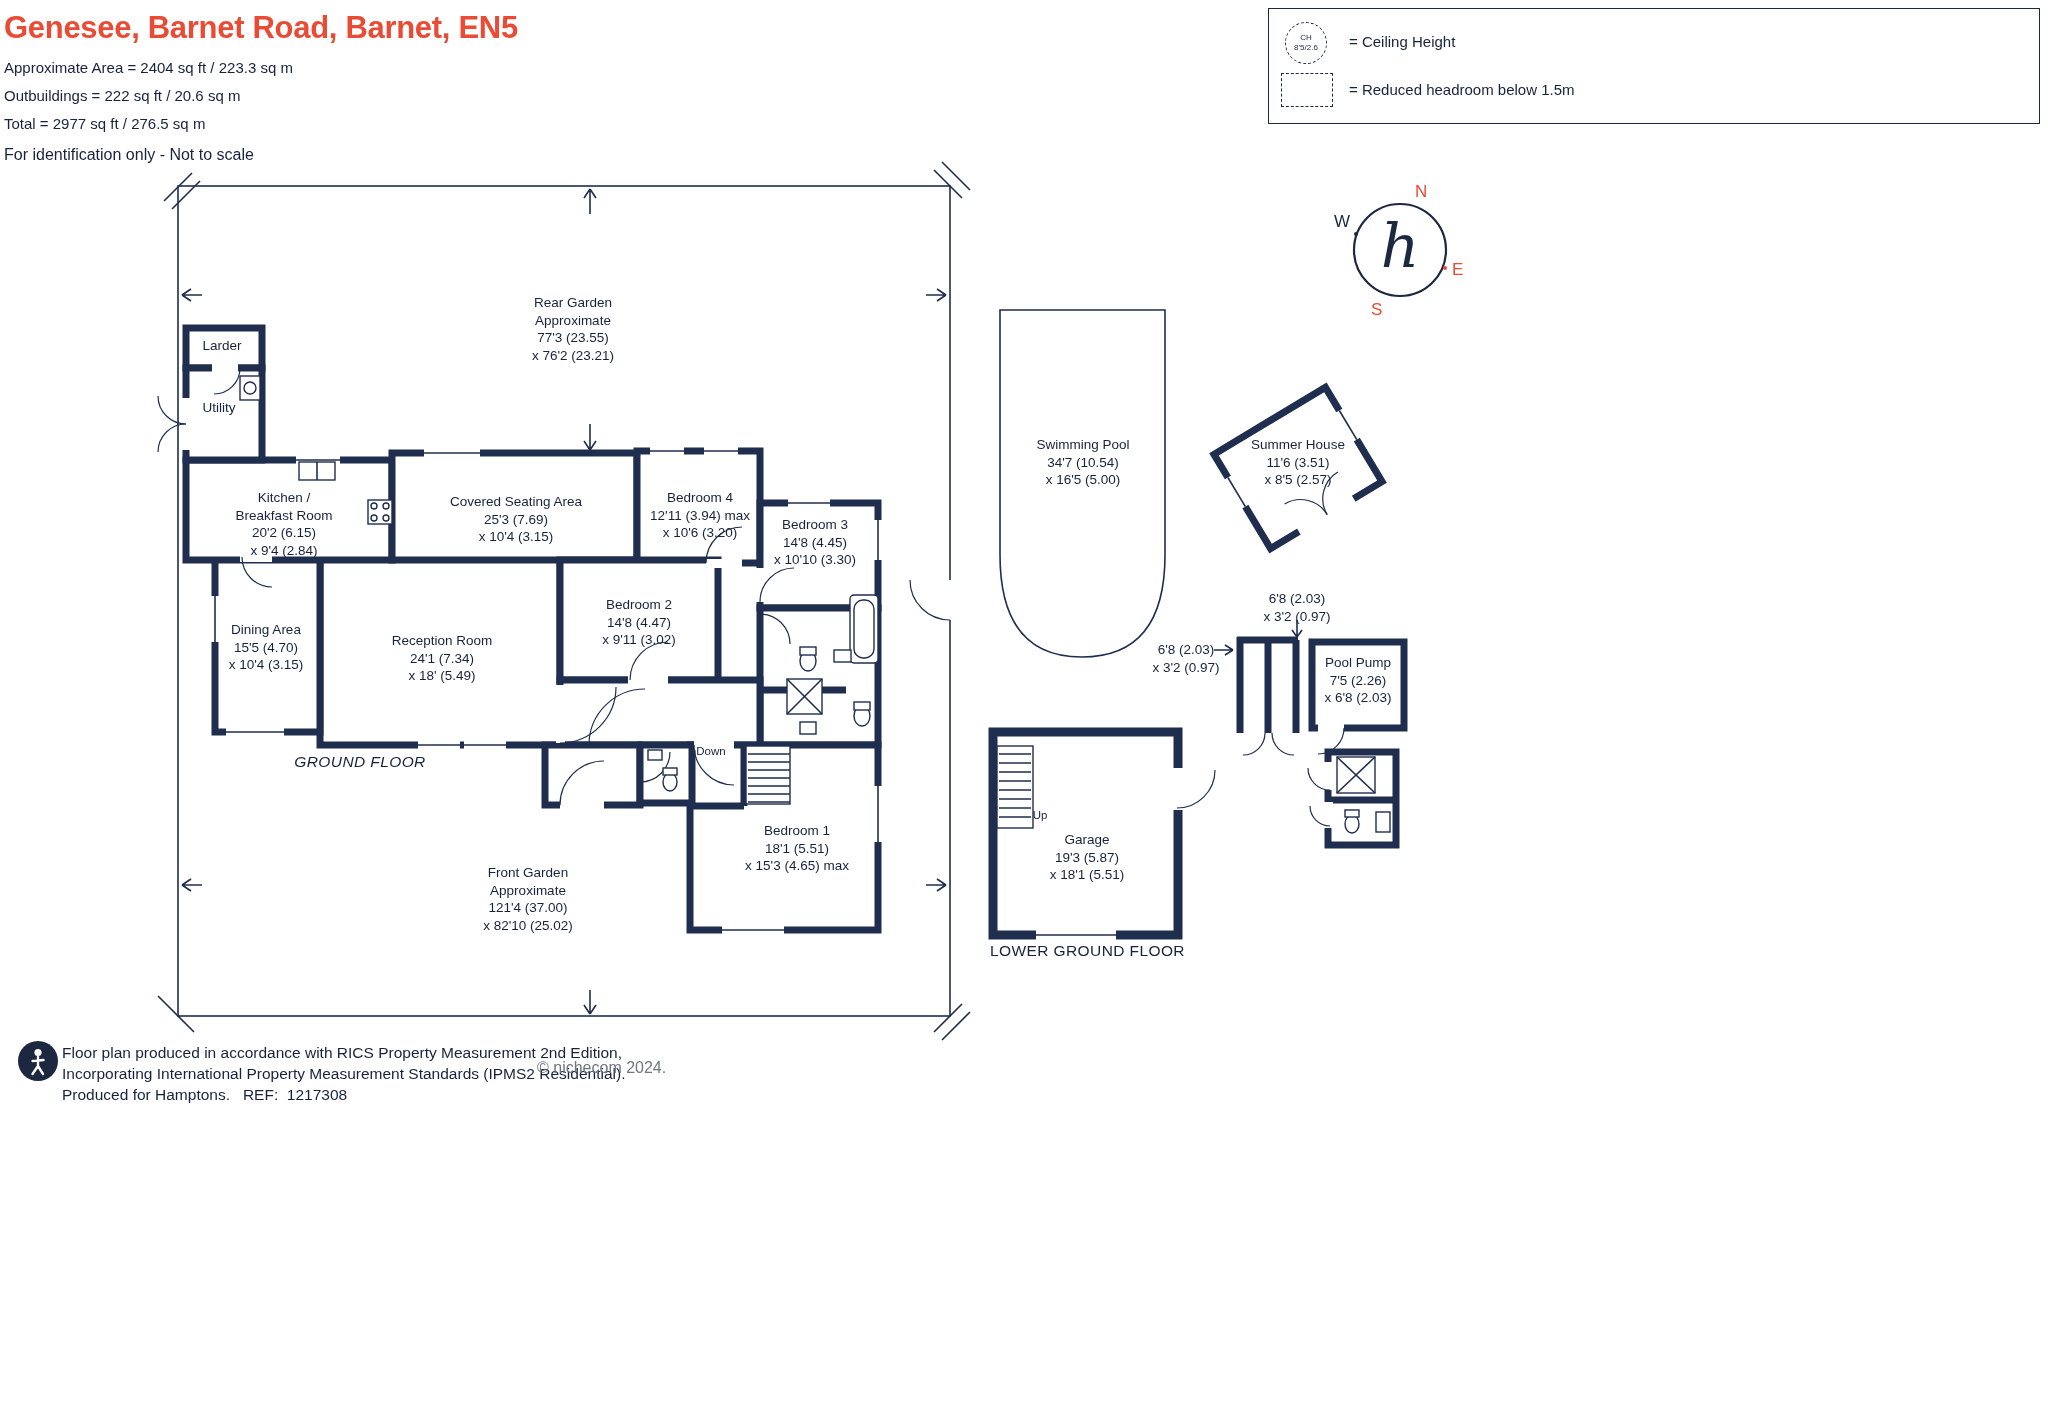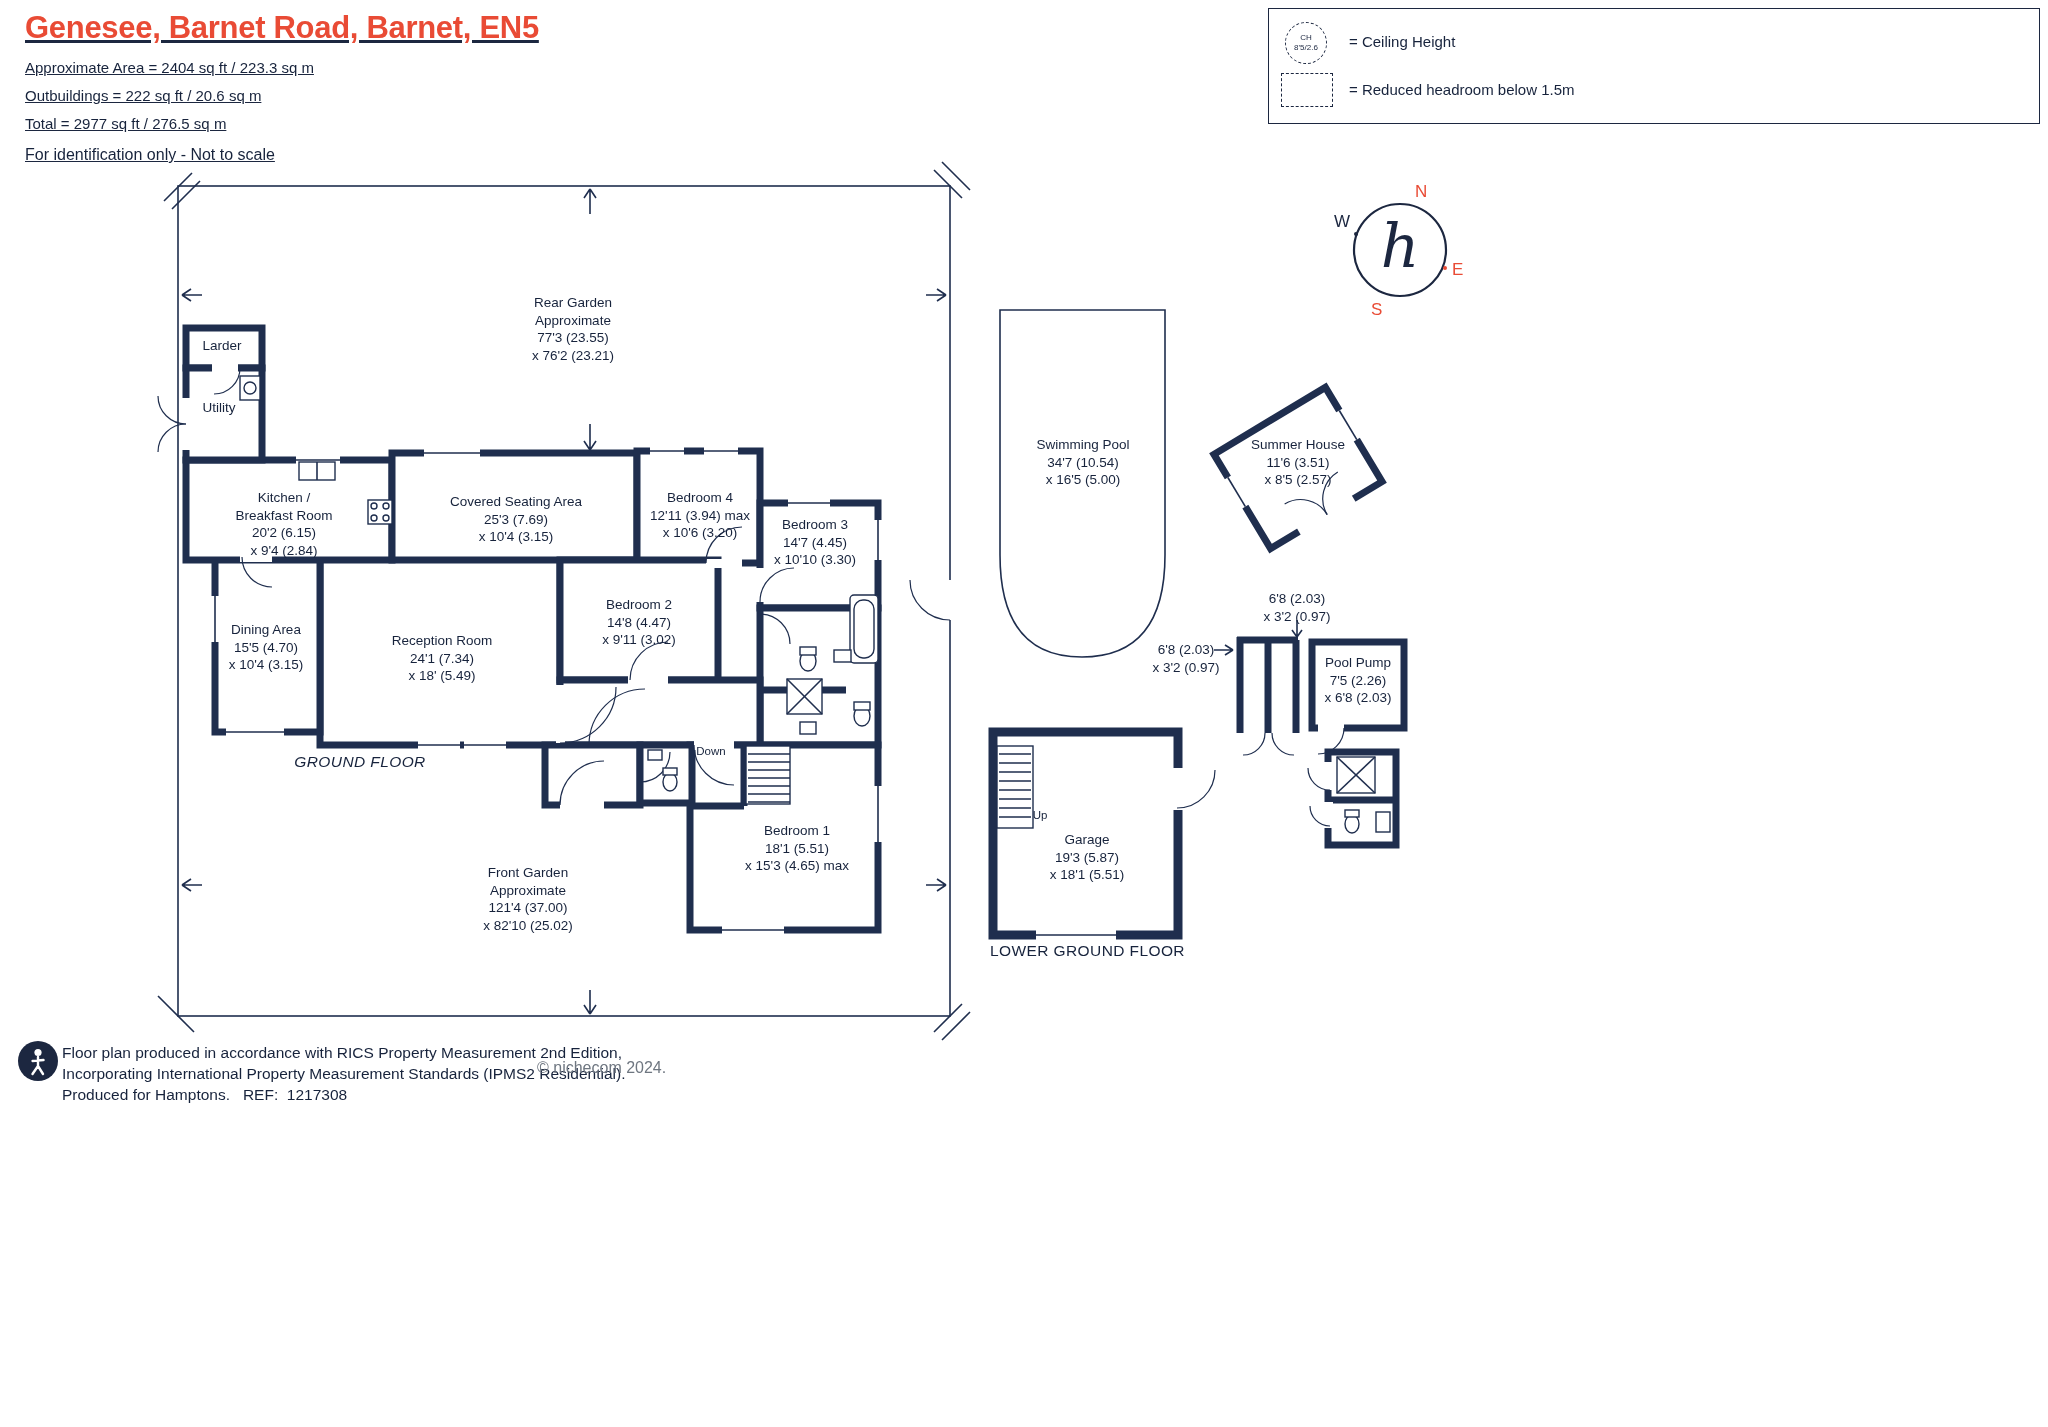--- a/index.html
+++ b/index.html
@@ -18,21 +18,21 @@
   svg .arc{fill:none;stroke:var(--wall);stroke-width:1.2;}
   svg .fix{fill:#ffffff;stroke:var(--wall);stroke-width:1.4;}
   svg .winline{stroke:var(--wall);stroke-width:1.6;}
 
   .lbl{position:absolute;transform:translateX(-50%);text-align:center;font-size:13.5px;
        line-height:1.3;color:#17233c;white-space:pre-line;}
   .lbl.small{font-size:11.5px;}
   .lbl-left{position:absolute;font-size:15.5px;color:#17233c;white-space:pre-line;}
   .floor-lbl{font-size:15.5px;letter-spacing:.4px;}
 
-  .hd{position:absolute;left:25px;top:10px;text-decoration:underline;}
+  .hd{position:absolute;left:4px;top:10px;}
   .hd-title{font-size:31px;font-weight:700;color:var(--red);letter-spacing:-.3px;margin-bottom:8px;}
   .hd-line{font-size:15px;font-weight:500;line-height:28px;color:#17233c;}
   .hd-note{font-size:16px;margin-top:8px;color:#17233c;}
 
   .legend{position:absolute;left:1268px;top:8px;width:770px;height:114px;
           border:1.5px solid var(--navy);background:#fff;}
   .legend .ch-circle{position:absolute;left:16px;top:13px;width:40px;height:40px;
           border:1px dashed var(--navy);border-radius:50%;display:flex;flex-direction:column;
           align-items:center;justify-content:center;font-size:8px;line-height:1.25;}
   .legend .sw{position:absolute;left:12px;top:64px;width:50px;height:32px;border:1.6px dashed var(--navy);}
@@ -289,21 +289,21 @@
 Breakfast Room
 20'2 (6.15)
 x 9'4 (2.84)</div>
   <div class="lbl" style="left:516px;top:493px;">Covered Seating Area
 25'3 (7.69)
 x 10'4 (3.15)</div>
   <div class="lbl" style="left:700px;top:489px;">Bedroom 4
 12'11 (3.94) max
 x 10'6 (3.20)</div>
   <div class="lbl" style="left:815px;top:516px;">Bedroom 3
-14'7 (4.45)
+14'8 (4.45)
 x 10'10 (3.30)</div>
   <div class="lbl" style="left:639px;top:596px;">Bedroom 2
 14'8 (4.47)
 x 9'11 (3.02)</div>
   <div class="lbl" style="left:797px;top:822px;">Bedroom 1
 18'1 (5.51)
 x 15'3 (4.65) max</div>
   <div class="lbl" style="left:266px;top:621px;">Dining Area
 15'5 (4.70)
 x 10'4 (3.15)</div>

